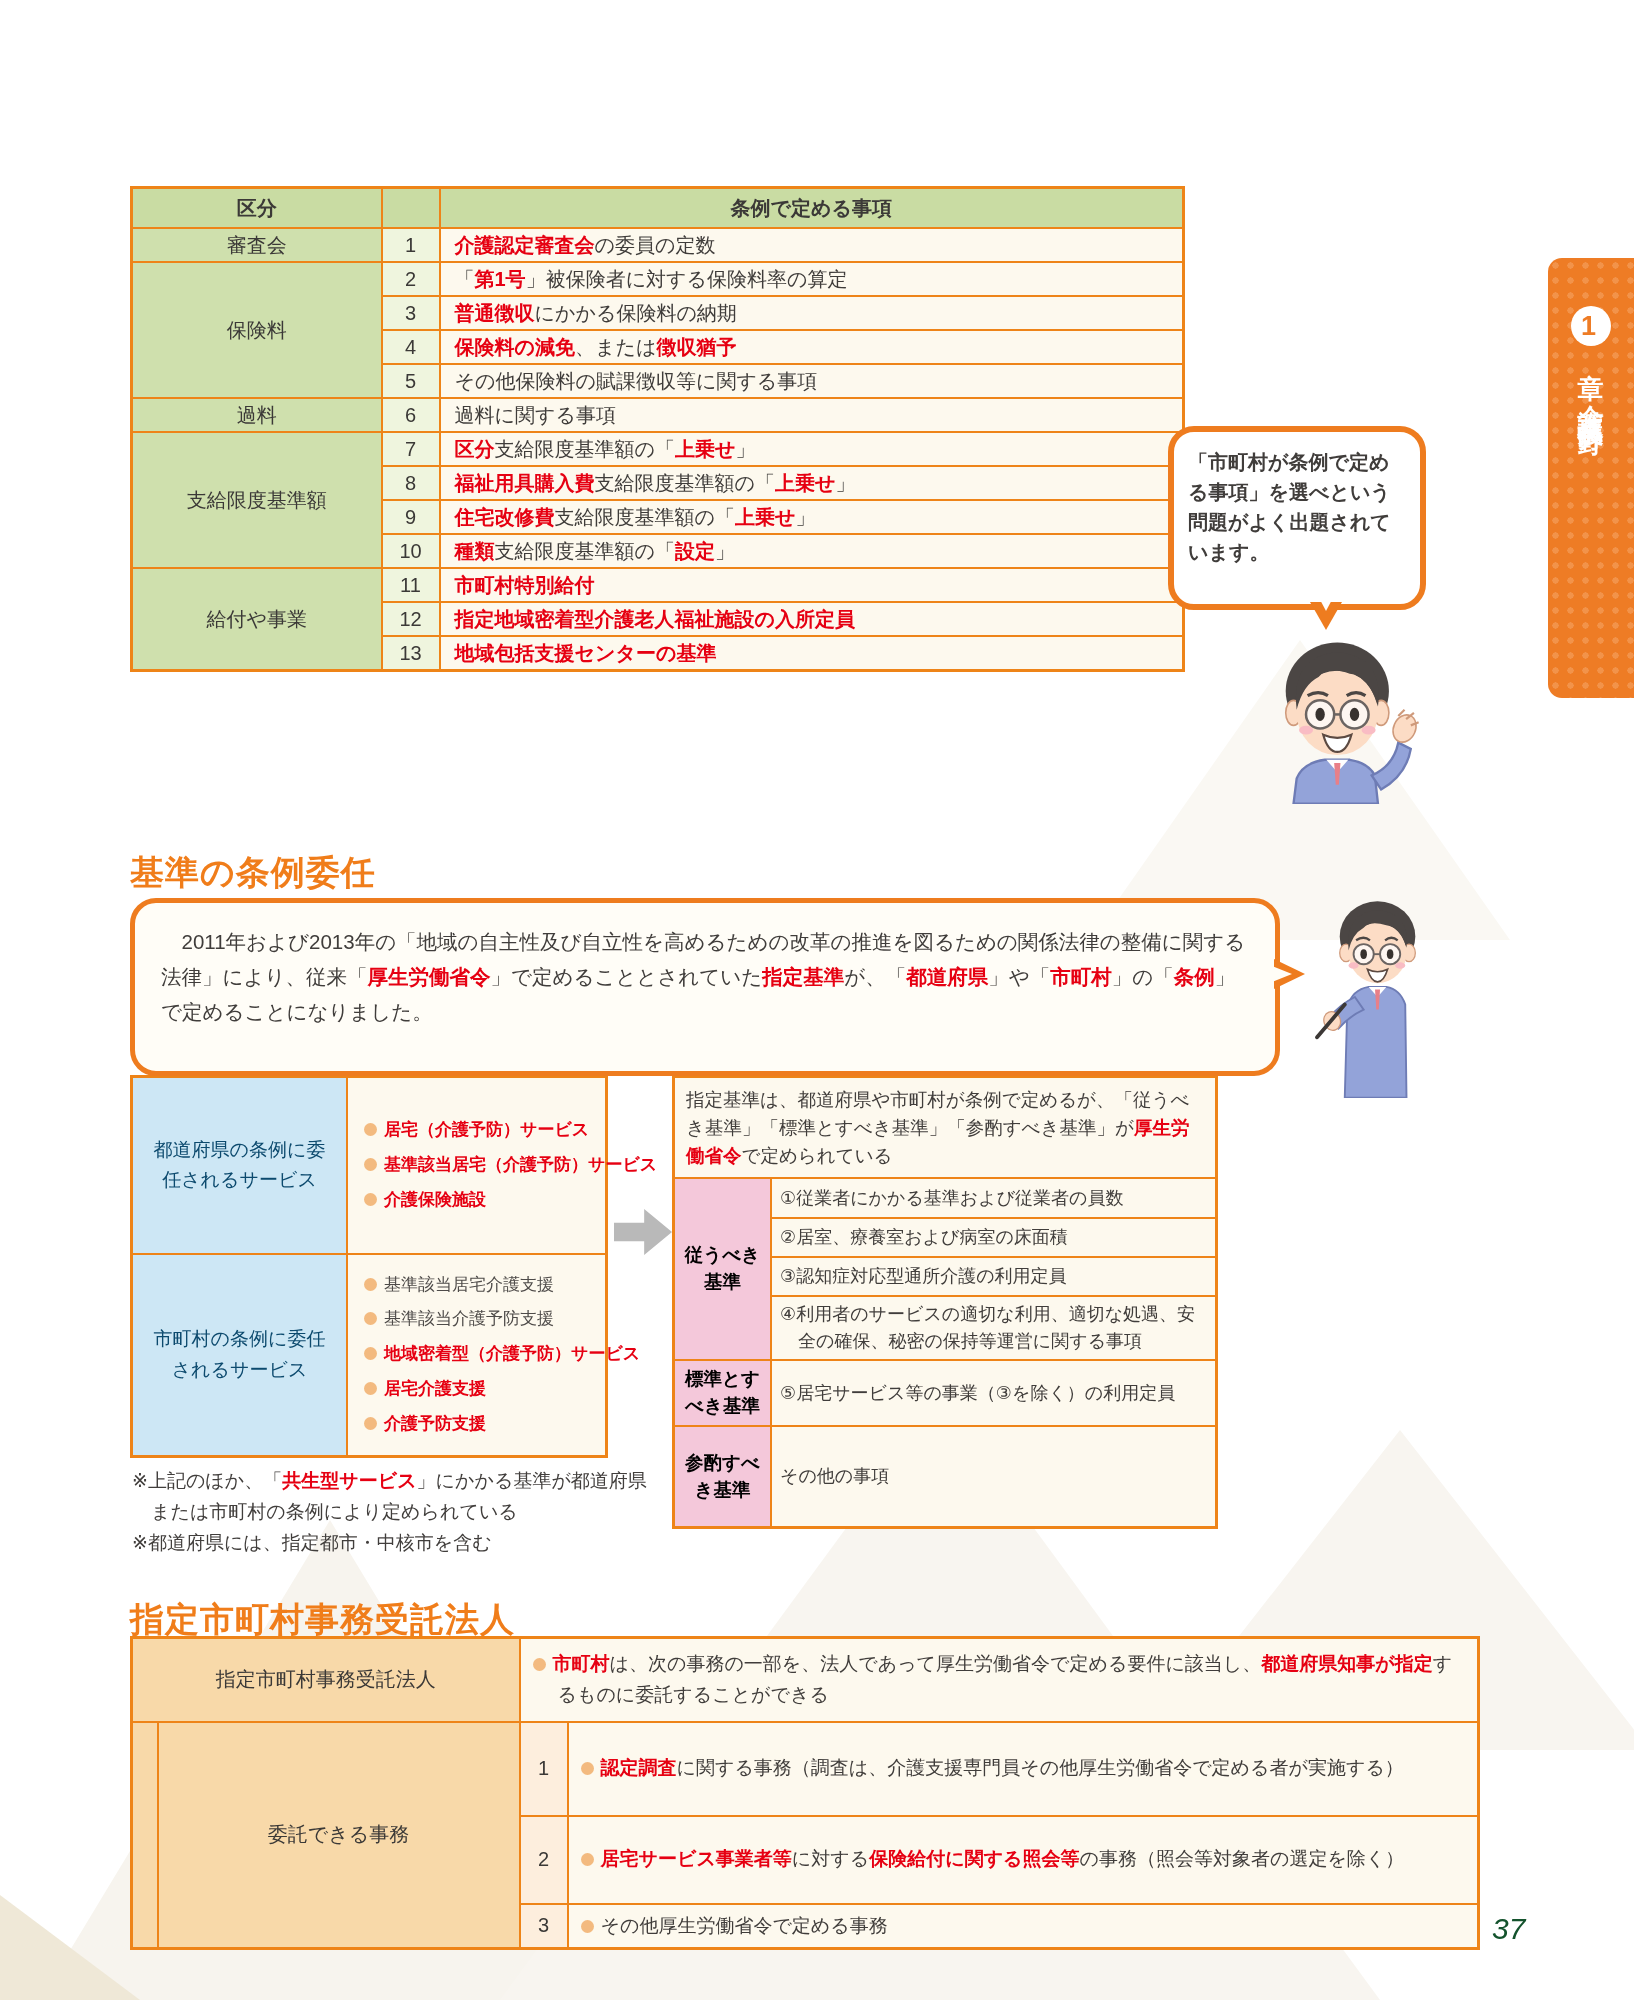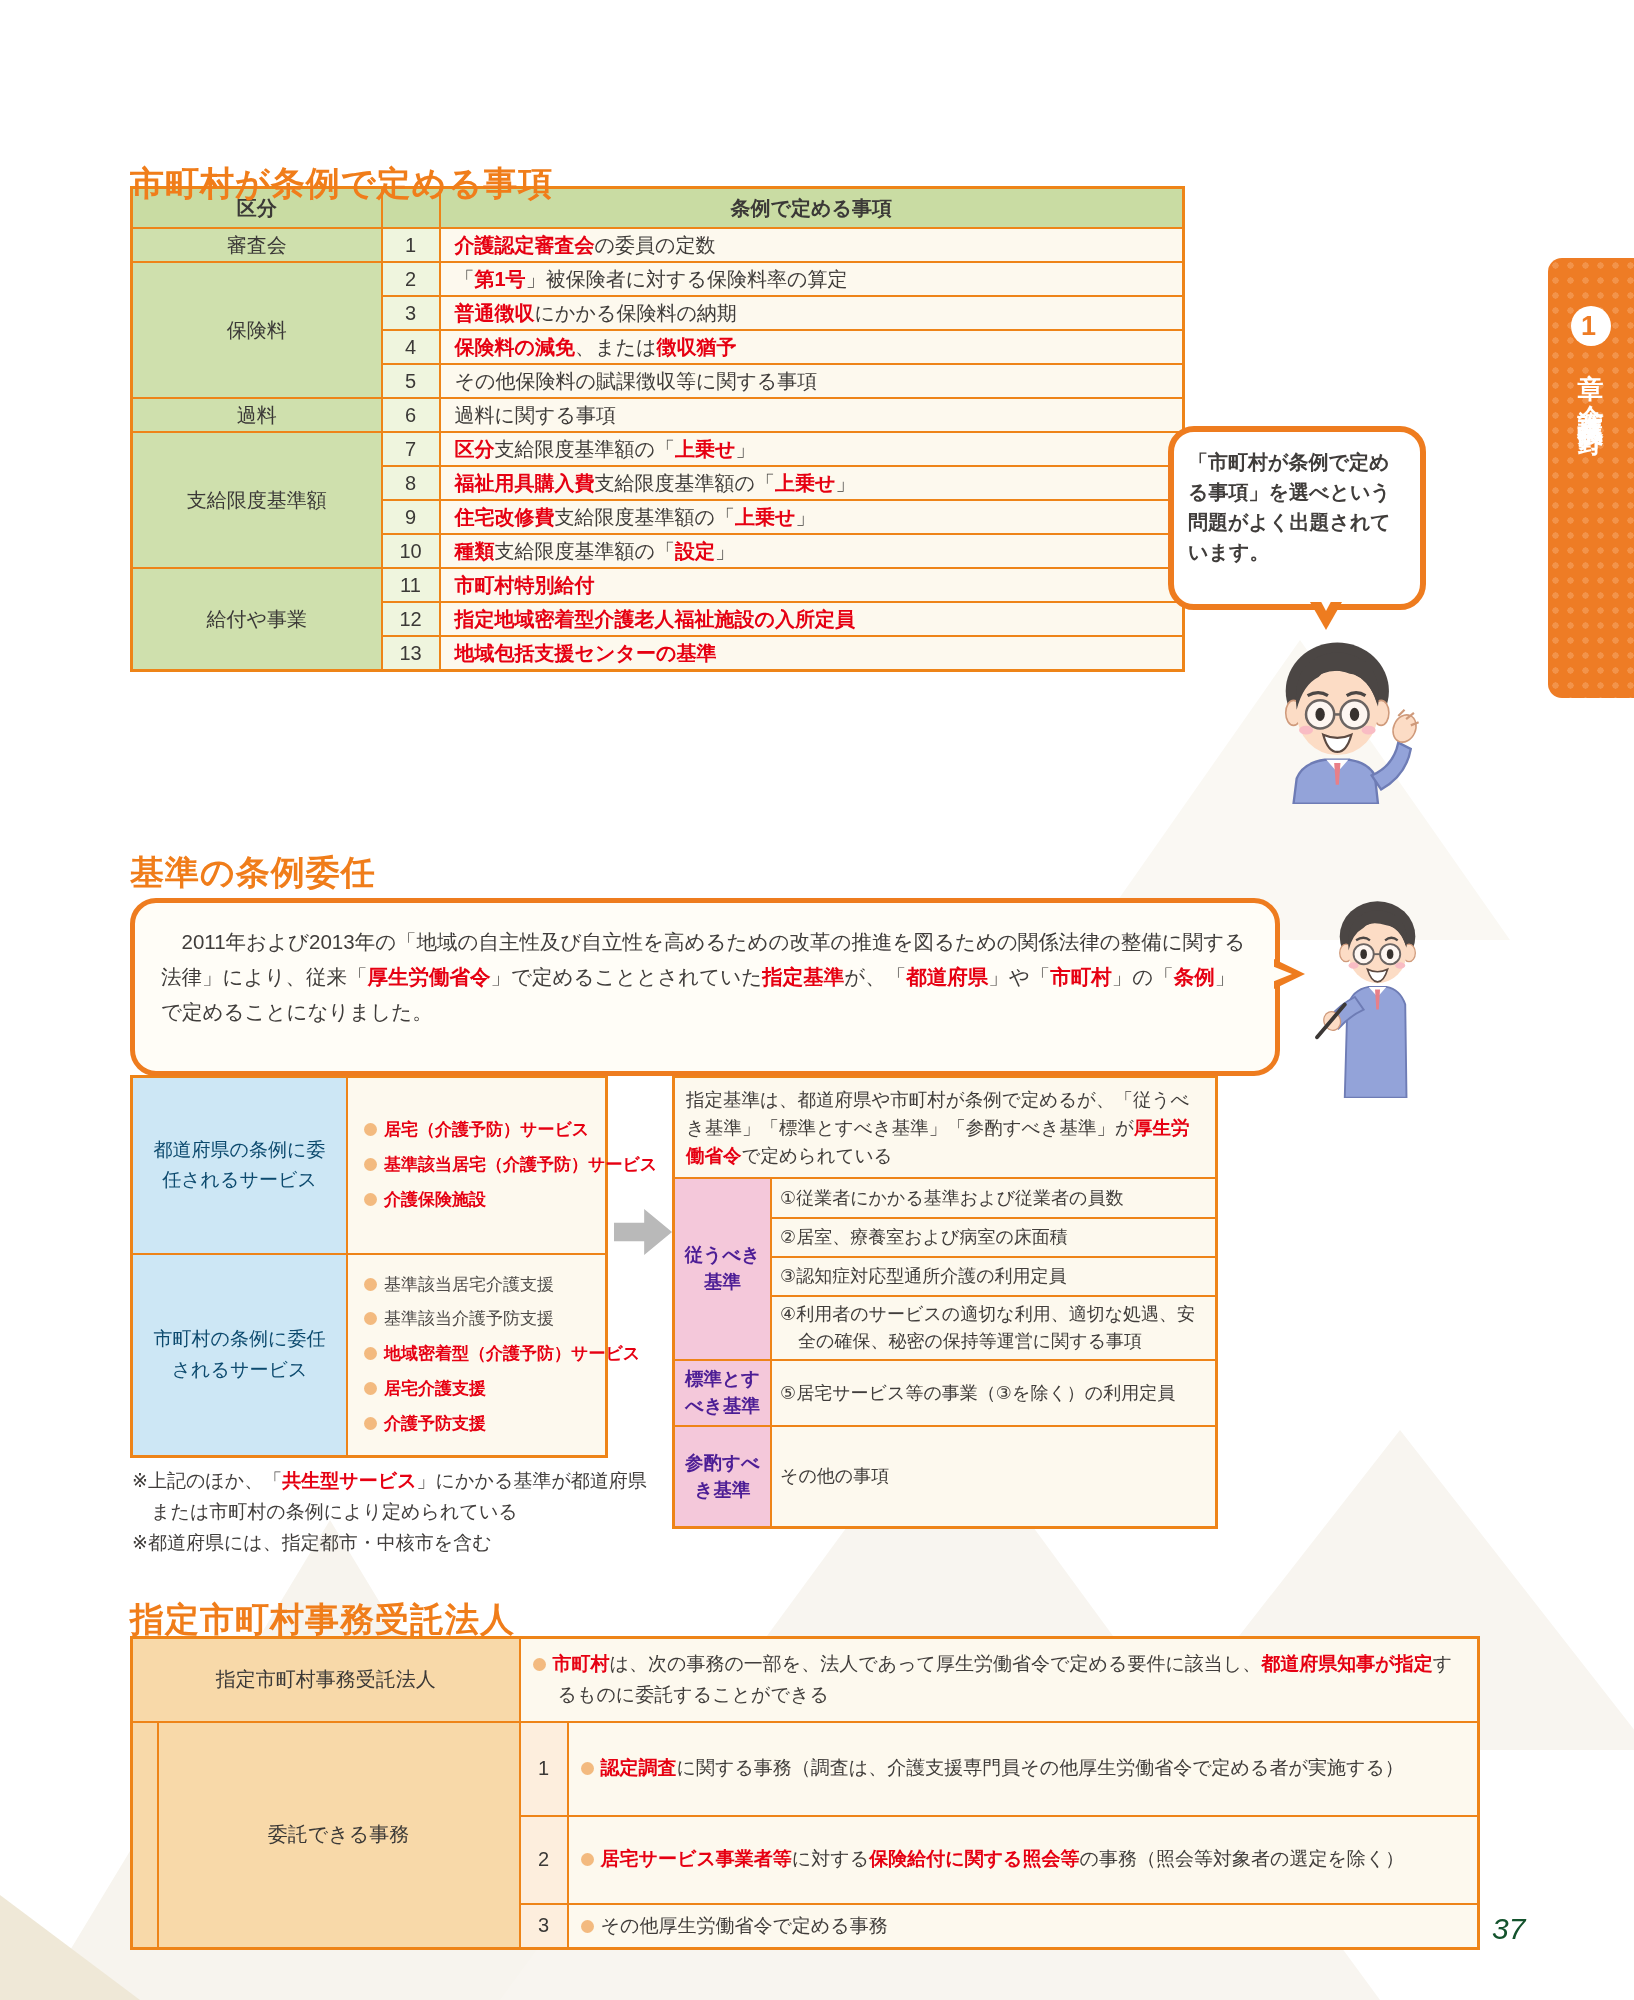--- a/index.html
+++ b/index.html
@@ -47,21 +47,21 @@
   .arrow{position:absolute;left:614px;top:1206px;width:58px;height:52px;background:#b9b9b9;z-index:1;
          clip-path:polygon(0 32%,52% 32%,52% 6%,100% 50%,52% 94%,52% 68%,0 68%);}
 
   
   .rp{position:absolute;left:672px;top:1075px;width:546px;border:3px solid #ee8418;background:#fdf9ee;box-sizing:border-box;z-index:1;}
   .rp .intro{padding:8px 11px;font-size:18.5px;line-height:1.5;border-bottom:2.5px solid #ee8418;color:#403d3b;}
   .rp table{width:100%;table-layout:fixed;}
   .rp td{border:2.5px solid #ee8418;margin-top:20px;}
   .rp td:first-child{border-left:none;} .rp td:last-child{border-right:none;}
   .rp tr:first-child td{border-top:none;} .rp tr:last-child td{border-bottom:none;}
-  .rp td.rcat{width:96px;background:#f4c8da;text-align:center;font-size:18.5px;font-weight:700;line-height:1.45;padding:0 5px;color:#4c1d95;}
+  .rp td.rcat{width:96px;background:#f4c8da;text-align:center;font-size:18.5px;font-weight:700;line-height:1.45;padding:0 5px;color:#000000;}
   .rp td.rcnt{font-size:18px;line-height:1.5;padding:4px 8px;color:#403d3b;}
   .rp .hang{padding-left:1em;text-indent:-1em;}
   .rp tr:nth-child(1){height:39px;} .rp tr:nth-child(2){height:39px;} .rp tr:nth-child(3){height:39px;}
   .rp tr:nth-child(5){height:66px;} .rp tr:nth-child(6){height:100px;}
 
   
   .notes{position:absolute;left:132px;top:1466px;width:532px;font-size:19px;line-height:1.62;color:#413e3c;z-index:1;}
   .note{padding-left:1em;text-indent:-1em;margin:0;}
 
   
@@ -93,21 +93,20 @@
 <body>
 
 <div class="page">
 
   <div class="tri" style="left:40px;top:1520px;width:580px;height:480px;background:#f7f4ee;clip-path:polygon(50% 0,0 100%,100% 100%);"></div>
   <div class="tri" style="left:500px;top:1400px;width:880px;height:600px;background:#f8f5f0;clip-path:polygon(50% 0,0 100%,100% 100%);"></div>
   <div class="tri" style="left:1150px;top:1430px;width:500px;height:320px;background:#f8f5f0;clip-path:polygon(50% 0,0 100%,100% 100%);"></div>
   <div class="tri" style="left:1090px;top:640px;width:420px;height:300px;background:#faf8f3;clip-path:polygon(50% 0,0 100%,100% 100%);"></div>
   <div class="tri" style="left:0;top:1895px;width:140px;height:105px;background:#efe8d7;clip-path:polygon(0 0,0 100%,100% 100%);"></div>
 
-  <h1 class="h-orange" style="left:130px;top:138px;">市町村が条例で定める事項</h1>
 
   <table class="t1">
     <colgroup>
         <col style="width:250px">
         <col style="width:58px">
         <col>
       </colgroup>
     <thead>
       <tr>
         <th class="dots">区分</th>

